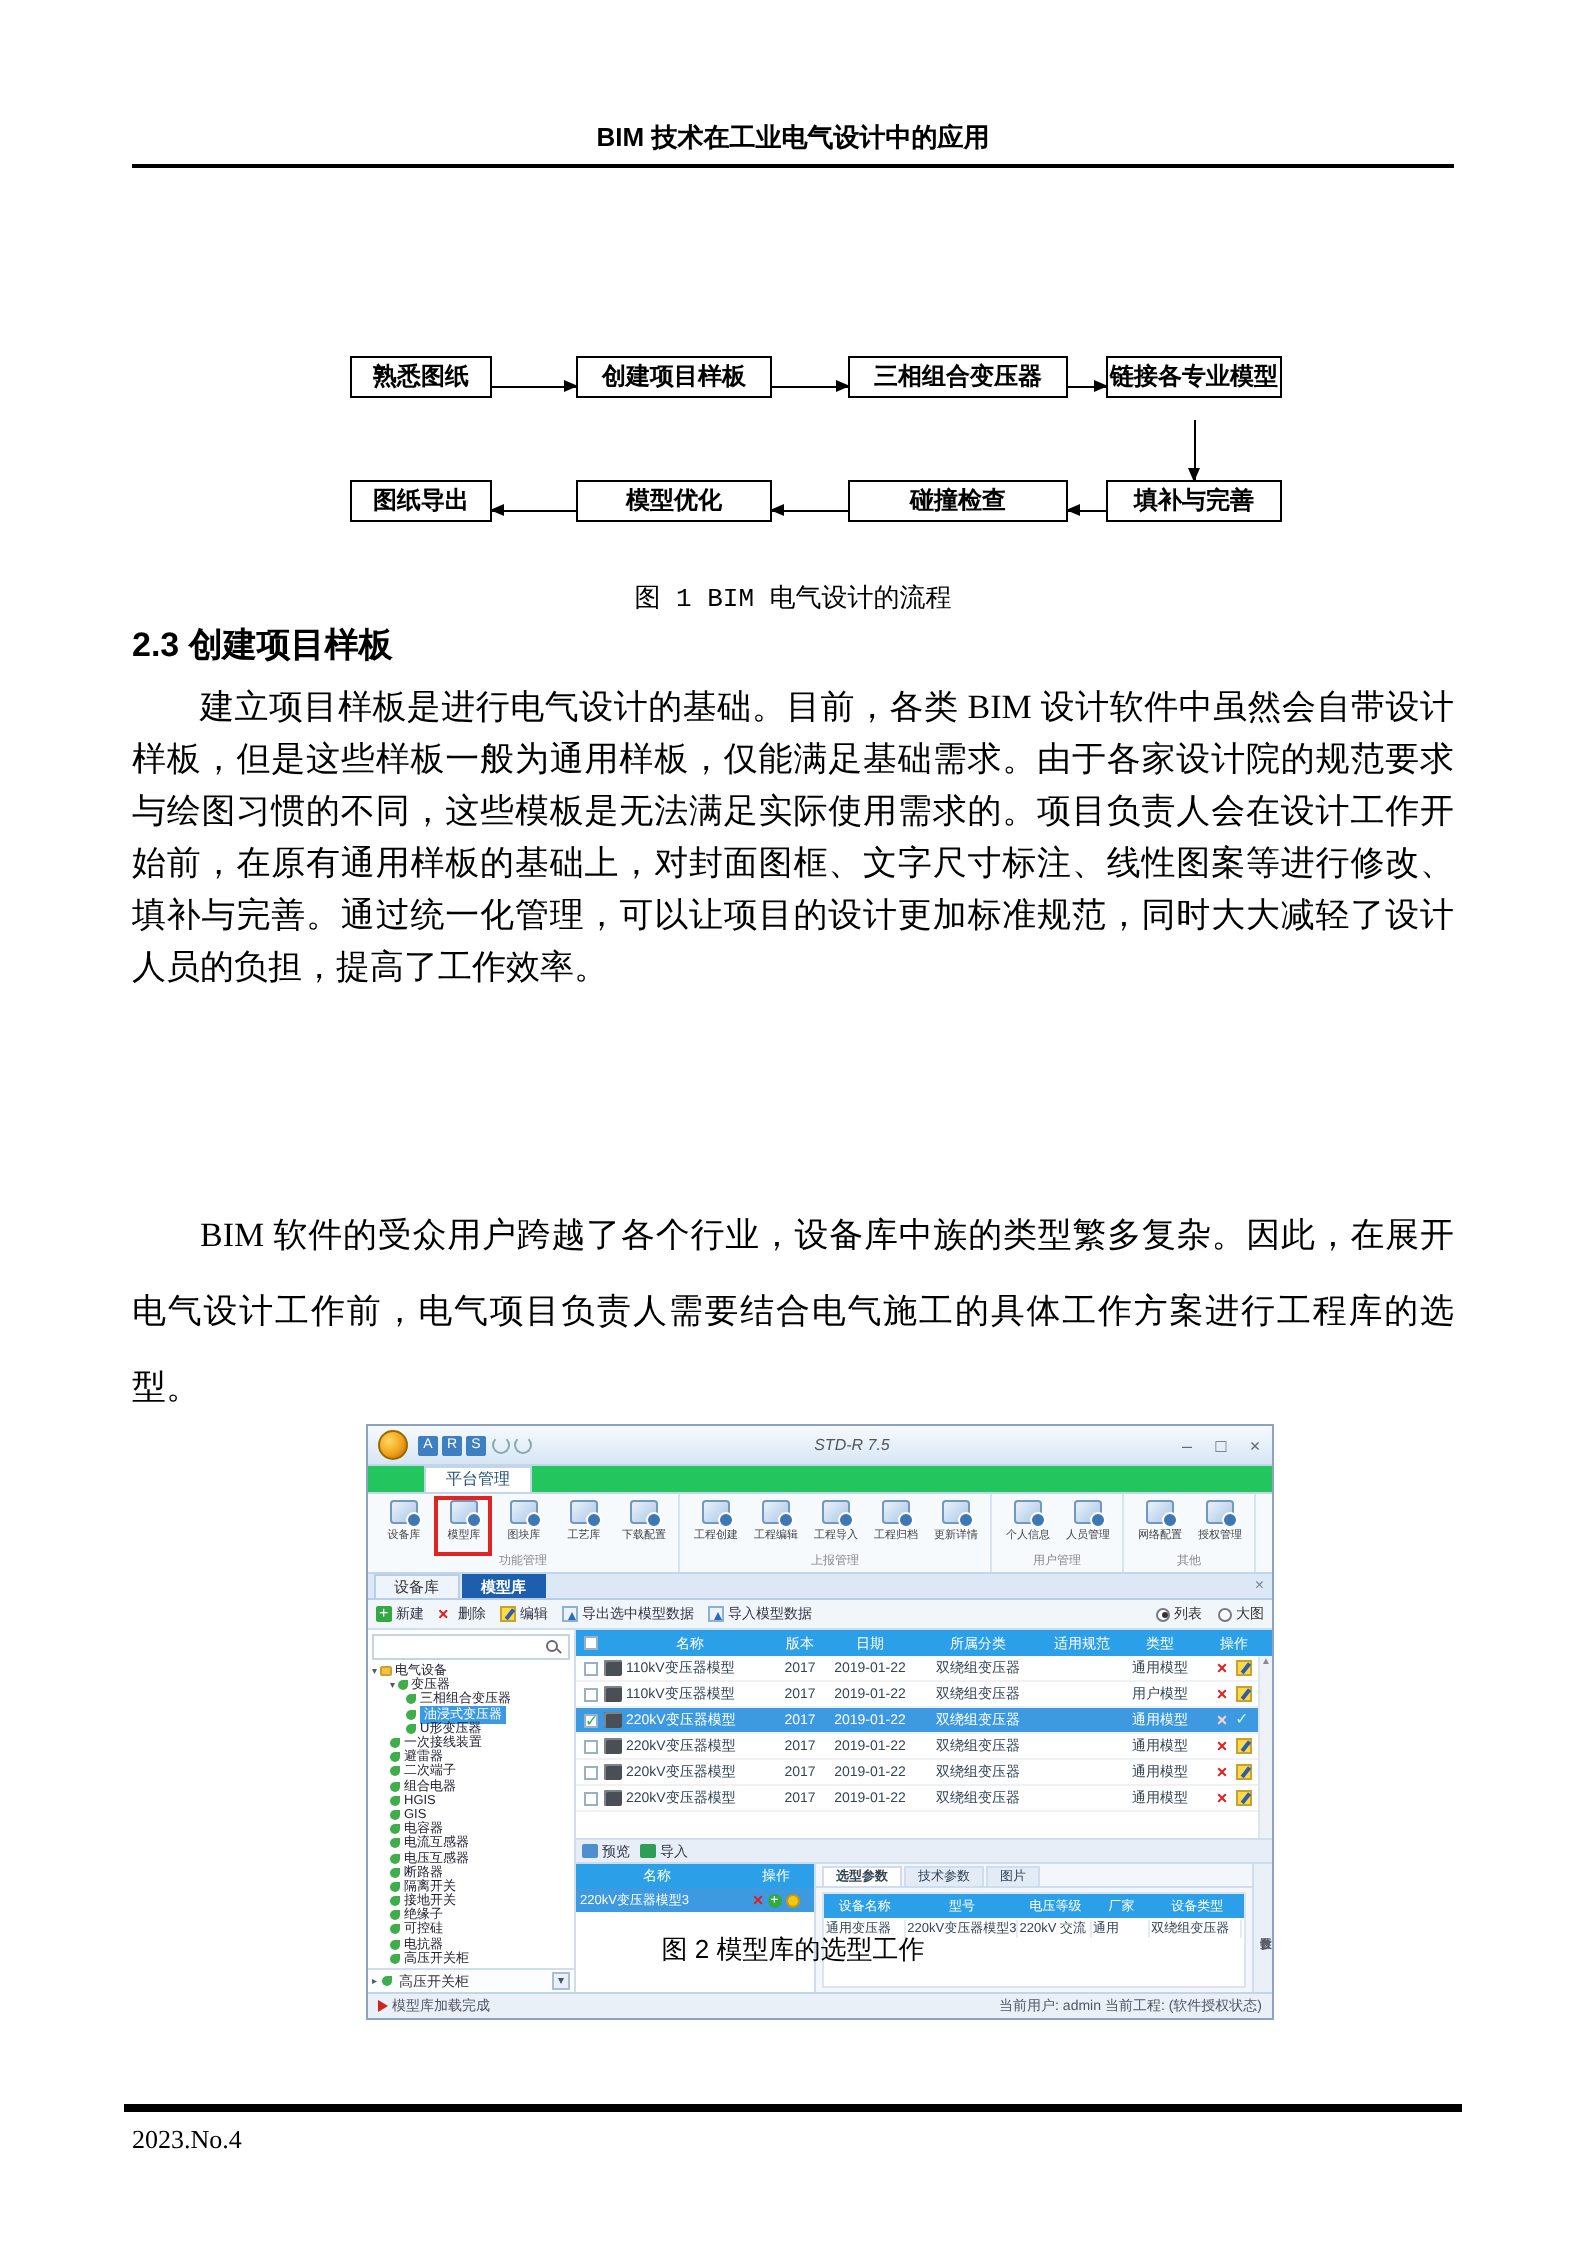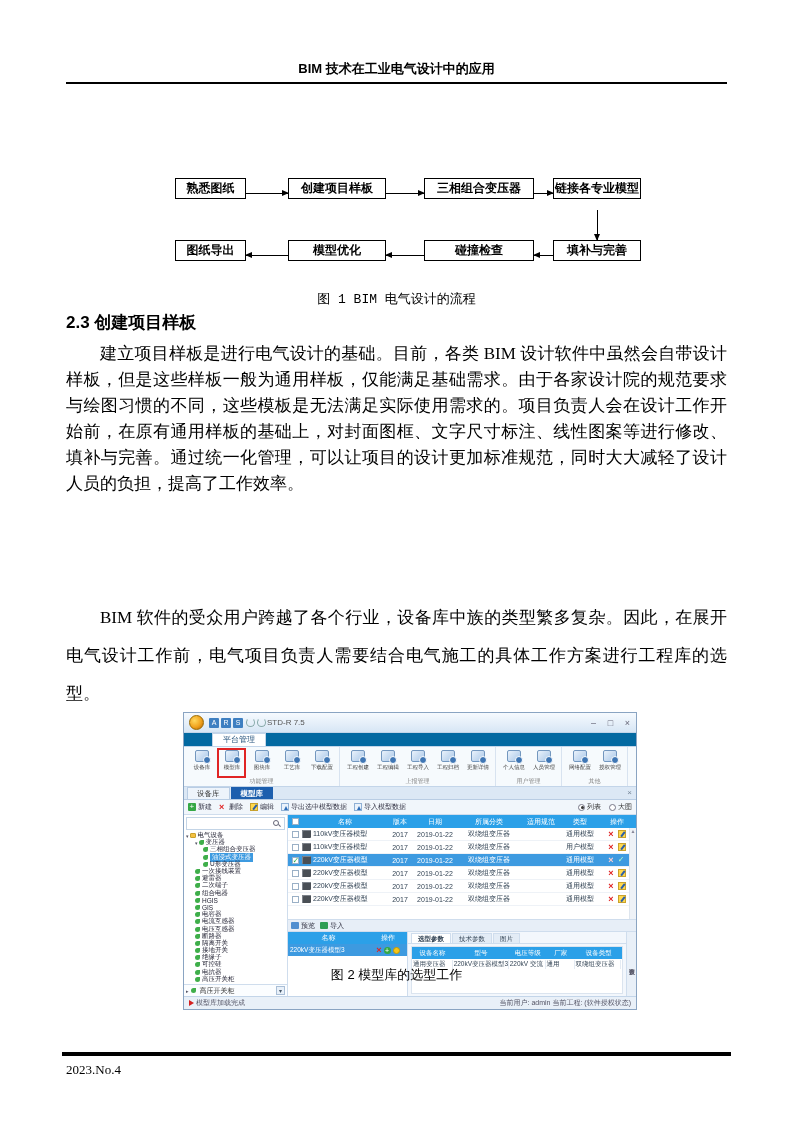--- a/index.html
+++ b/index.html
@@ -47,23 +47,23 @@
          font-family:"Liberation Sans","DejaVu Sans",sans-serif; font-size:7px; color:#333; }
   .titlebar { height:20px; background:linear-gradient(#f6fafe,#d7e6f5); border-bottom:1px solid #c3d5e9;
               display:flex; align-items:center; flex:0 0 auto; }
   .applogo { width:15px; height:15px; border-radius:50%; margin:0 5px;
              background:radial-gradient(circle at 35% 35%, #ffd95e, #f0a21d 55%, #b05f00);
              border:1px solid #9a6a00; }
   .qbtn { width:10px; height:10px; background:#3e7fc1; color:#fff; font-size:7px; line-height:10px;
           text-align:center; border-radius:1px; margin-right:2px; }
   .undo-ic { width:9px; height:9px; border:1.5px solid #8aa; border-radius:50%;
              border-top-color:transparent; margin:0 1px; }
-  .apptitle { flex:1; text-align:left; color:#555; font-size:8px; }
+  .apptitle { flex:1; text-align:center; color:#555; font-size:8px;font-style:italic; }
   .winbtn { width:17px; text-align:center; color:#667; font-size:9px; line-height:18px; }
-  .ribbontabs { height:14px; background:#0369a1; display:flex; align-items:flex-start; padding-left:28px;
+  .ribbontabs { height:14px; background:#22c55e; display:flex; align-items:flex-start; padding-left:28px;
                 border-bottom:1px solid #c3d5e9; flex:0 0 auto; }
   .rtab { background:#fff; border:1px solid #c3d5e9; border-bottom:none; padding:0 10px;
           line-height:12px; font-size:8px; color:#1f4e79; }
   .ribbon { height:40px; background:#f6fafd; display:flex; border-bottom:1px solid #c3d5e9; flex:0 0 auto; }
   .rgroup { display:flex; flex-direction:column; border-right:1px solid #d8e3f0; padding:2px 4px 0; }
   .rbtns { display:flex; gap:3px; flex:1; }
   .rbtn { width:27px; display:flex; flex-direction:column; align-items:center; gap:1px; padding-top:1px; }
   .rbtn.hl { outline:2px solid #e02424; outline-offset:-1px; }
   .gear-ic { width:14px; height:12px; border:1px solid #7397bf; border-radius:2px; position:relative;
              background:linear-gradient(135deg,#eaf2fb,#a9c7e8); }

